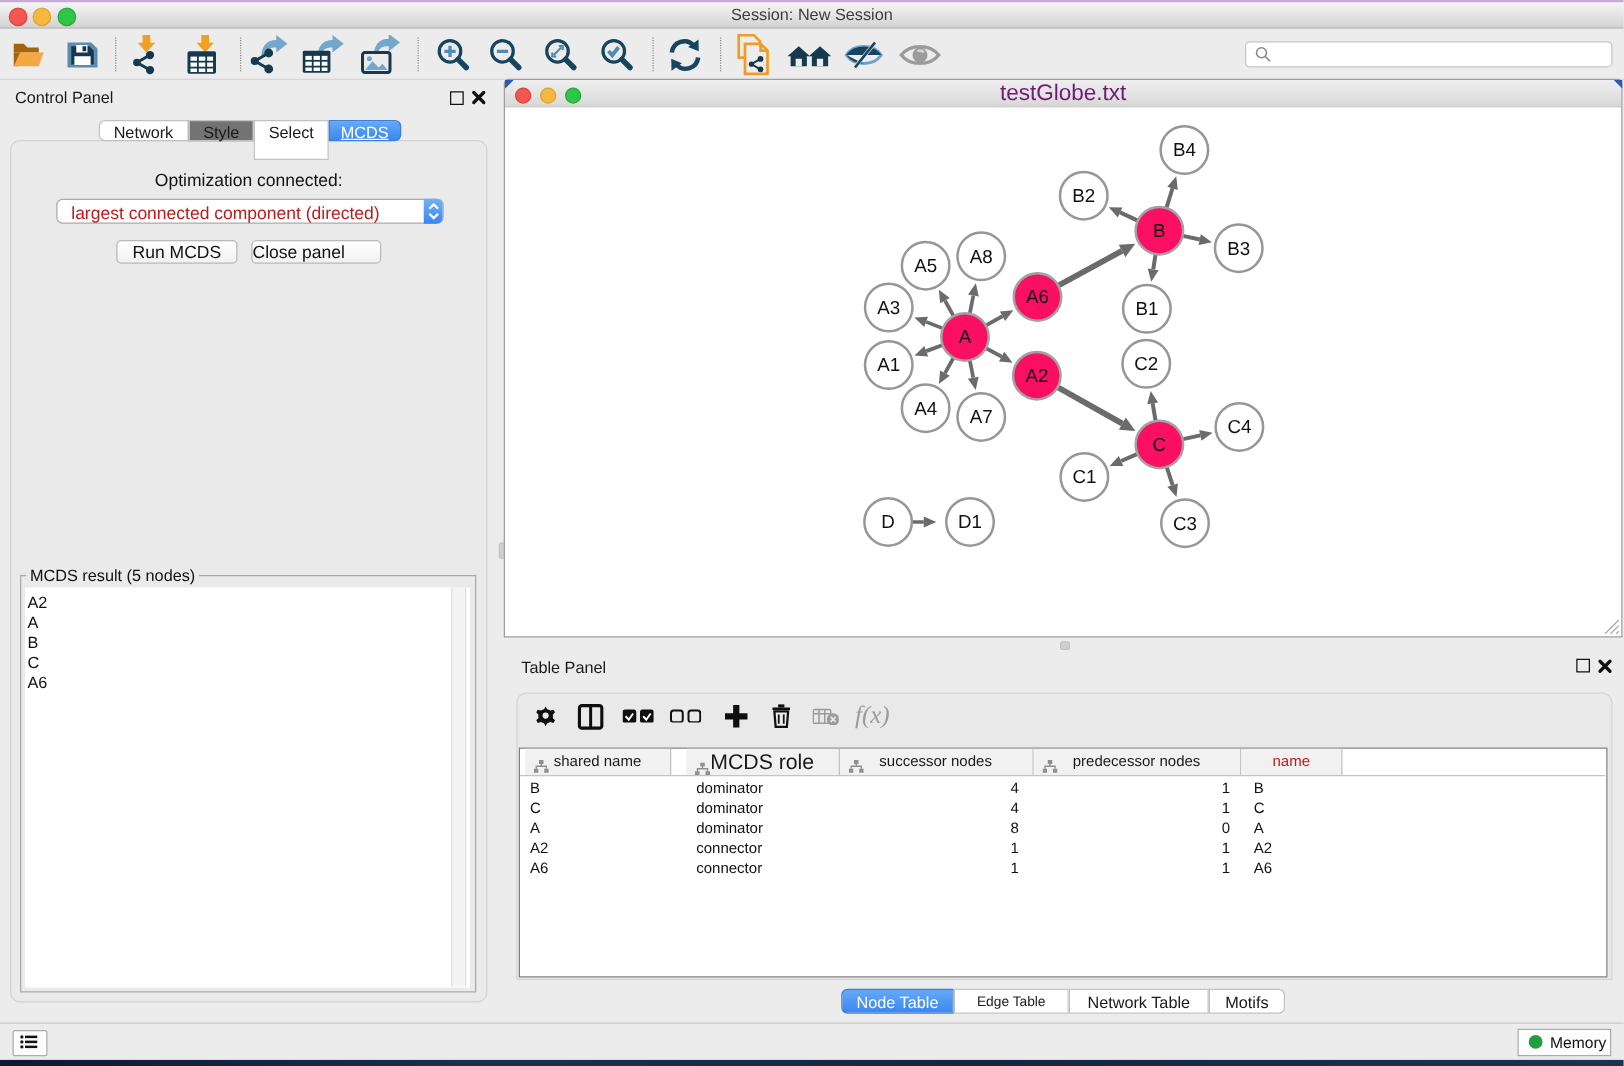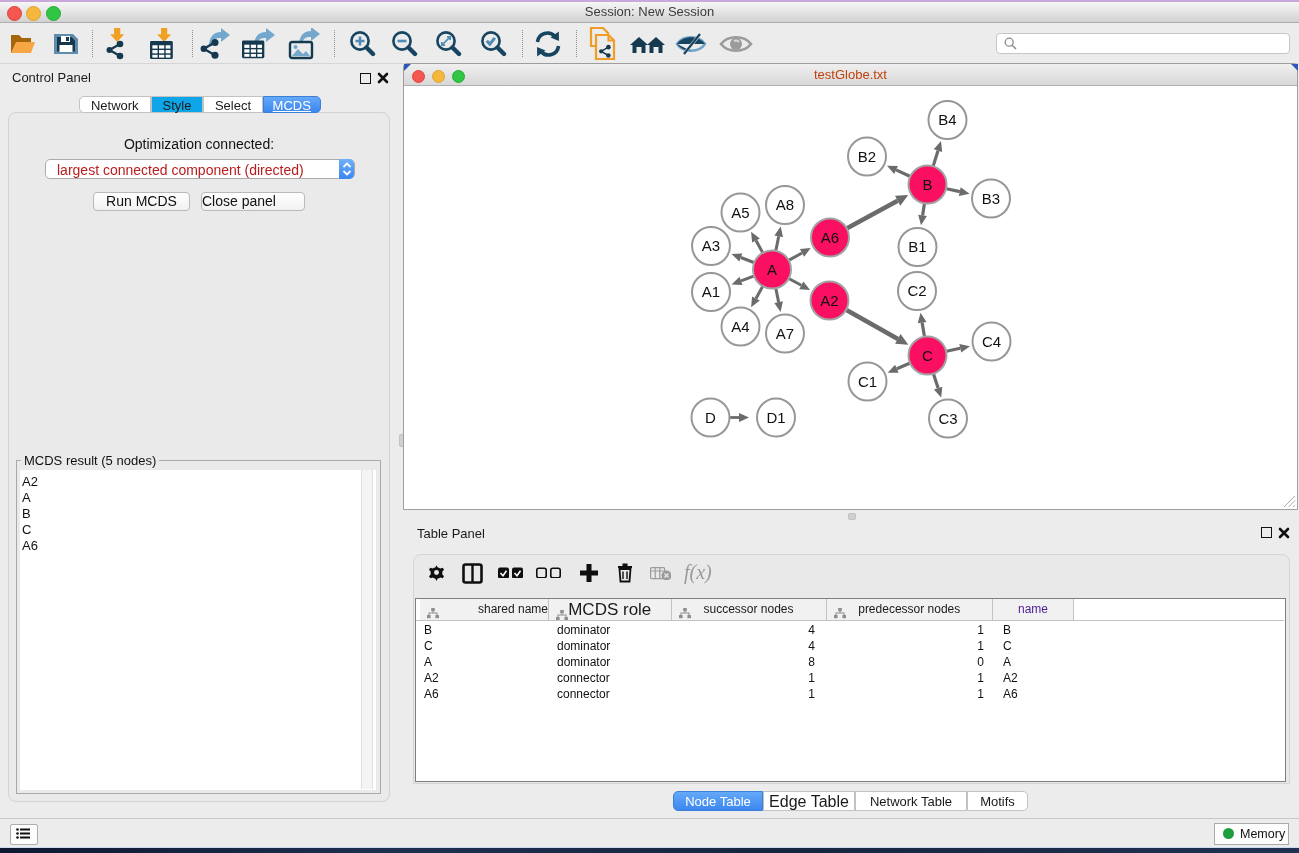--- a/index.html
+++ b/index.html
@@ -164,22 +164,22 @@
   </svg>
 
 <div class="abs" style="left:12px;top:70px;font-size:13px;color:#1a1a1a">Control Panel</div>
 <div class="abs" style="left:360px;top:72.5px;width:9px;height:9px;border:1.6px solid #111"></div>
 <svg class="abs" style="left:377px;top:72px" width="12" height="12" viewBox="0 0 12 12">
     <path d="M2 2 L10 10 M10 2 L2 10" stroke="#111" stroke-width="2.6" stroke-linecap="round"></path>
   </svg>
 
 <div class="abs" style="left:8px;top:112px;width:380px;height:688px;background:#eaeaea;border:1px solid #d2d2d2;border-radius:8px"></div>
 <div style="position:absolute;left:78.5px;top:96px;width:72.5px;height:17px;line-height:17px;text-align:center;font-size:13px;background:#fff;color:#1a1a1a;border:1px solid #c2c2c2;border-top-left-radius:5px;border-bottom-left-radius:5px;box-sizing:border-box;">Network</div>
-<div style="position:absolute;left:151px;top:96px;width:52px;height:17px;line-height:17px;text-align:center;font-size:13px;background:#0ea5e9;color:#1a1a1a;border:1px solid #c2c2c2;box-sizing:border-box;">Style</div>
-<div style="position:absolute;left:203px;top:96px;width:60px;height:17px;line-height:17px;text-align:center;font-size:13px;background:#fff;color:#1a1a1a;border:1px solid #c2c2c2;box-sizing:border-box;">Select</div>
+<div style="position:absolute;left:151px;top:96px;width:52px;height:17px;line-height:17px;text-align:center;font-size:13px;background:#737373;color:#1a1a1a;border:1px solid #c2c2c2;box-sizing:border-box;">Style</div>
+<div style="position:absolute;left:203px;top:96px;width:60px;height:32px;line-height:17px;text-align:center;font-size:13px;background:#fff;color:#1a1a1a;border:1px solid #c2c2c2;box-sizing:border-box;">Select</div>
 <div style="position:absolute;left:263px;top:96px;width:57.5px;height:17px;line-height:17px;text-align:center;font-size:13px;background:linear-gradient(#65a9f8,#3c87f0);color:#fff;border:1px solid #3c7fd8;border-top-right-radius:5px;border-bottom-right-radius:5px;box-sizing:border-box;text-decoration:underline;">MCDS</div>
 <div class="abs" style="left:0;top:136px;width:398px;height:15px;text-align:center;font-size:14px;color:#111">Optimization connected:</div>
 
 <div class="abs" style="left:44.5px;top:159px;width:308px;height:18px;background:#fff;border:1px solid #ababab;border-radius:5px"></div>
 <div class="abs" style="left:57px;top:162px;font-size:14px;color:#b91c1c">largest connected component (directed)</div>
 <div class="abs" style="left:338.5px;top:159px;width:15.5px;height:20px;background:linear-gradient(#6fb1f9,#3a86f2);border-radius:0 5px 5px 0"></div>
 <svg class="abs" style="left:340.5px;top:162px" width="12" height="14" viewBox="0 0 12 14">
     <path d="M2.5 5 L6 1.5 L9.5 5" fill="none" stroke="#fff" stroke-width="1.8"></path>
     <path d="M2.5 9 L6 12.5 L9.5 9" fill="none" stroke="#fff" stroke-width="1.8"></path>
   </svg>
@@ -203,21 +203,21 @@
 <div class="abs" style="left:847.5px;top:513px;width:6px;height:4.5px;background:#d0d0d0;border:1px solid #c2c2c2;border-radius:2px"></div>
 
 <div class="abs" style="left:403px;top:63px;width:895px;height:446.5px;background:#fff;border:1px solid #9e9e9e;border-radius:4px 4px 0 0;box-sizing:border-box"></div>
 <div class="abs" style="left:404px;top:64px;width:893px;height:21px;background:linear-gradient(#efefef,#d8d8d8);border-bottom:1px solid #b0b0b0;border-radius:3px 3px 0 0"></div>
 <svg class="abs" style="left:403.5px;top:63.5px" width="7" height="7" viewBox="0 0 7 7">
     <path d="M0 0 H7 L0 7 z" fill="#2e57b8"></path>
   </svg>
 <svg class="abs" style="left:1290.5px;top:63.5px" width="7" height="7" viewBox="0 0 7 7">
     <path d="M0 0 H7 V7 z" fill="#2e57b8"></path>
   </svg>
-<div class="abs" style="left:404px;top:64px;width:893px;height:21px;line-height:21px;text-align:center;font-size:13px;color:#c2410c">testGlobe.txt</div>
+<div class="abs" style="left:404px;top:64px;width:893px;height:21px;line-height:21px;text-align:center;font-size:18px;color:#701a75">testGlobe.txt</div>
 <div class="abs" style="left:412px;top:69.5px;width:11px;height:11px;border-radius:50%;background:#f55650;border:0.5px solid #db4440"></div>
 <div class="abs" style="left:432px;top:69.5px;width:11px;height:11px;border-radius:50%;background:#f5b73c;border:0.5px solid #dfa231"></div>
 <div class="abs" style="left:452px;top:69.5px;width:11px;height:11px;border-radius:50%;background:#30c544;border:0.5px solid #27ab39"></div>
 <svg width="893" height="423" style="position:absolute;left:404px;top:86px">
 <line x1="358.6" y1="166.4" x2="352.0" y2="154.5" stroke="#6b6b6b" stroke-width="3.0"></line>
 <polygon points="347.1,145.8 355.8,152.4 348.1,156.6" fill="#6b6b6b"></polygon>
 <line x1="371.9" y1="164.4" x2="374.7" y2="150.4" stroke="#6b6b6b" stroke-width="3.0"></line>
 <polygon points="376.7,140.6 379.0,151.2 370.4,149.5" fill="#6b6b6b"></polygon>
 <line x1="349.8" y1="176.5" x2="336.9" y2="171.5" stroke="#6b6b6b" stroke-width="3.0"></line>
 <polygon points="327.5,167.9 338.4,167.4 335.3,175.6" fill="#6b6b6b"></polygon>
@@ -345,21 +345,21 @@
     <path d="M7 10.5 v7.5 M11 10.5 v7.5" stroke="#0f0f0f" stroke-width="1.4"></path>
   </svg>
 <svg style="position:absolute;left:649.5px;top:565.5px" width="21" height="14" viewBox="0 0 21 14">
     <rect x="0.6" y="1.6" width="14" height="11" rx="1" fill="none" stroke="#9b9b9b" stroke-width="1.2"></rect>
     <path d="M0.6 5 h14 M5.2 1.6 v11 M9.8 1.6 v11" stroke="#9b9b9b" stroke-width="1.2"></path>
     <circle cx="16.5" cy="9.5" r="5" fill="#9b9b9b"></circle>
     <path d="M14.5 7.5 l4 4 m0 -4 l-4 4" stroke="#e9e9e9" stroke-width="1.4"></path>
   </svg>
 <div style="position:absolute;left:684px;top:561px;width:40px;height:26px;font:italic 20px 'Liberation Serif',serif;color:#9a9a9a;">f(x)</div>
 <div class="abs" style="left:414.5px;top:597.5px;width:871px;height:184px;background:#fff;border:1px solid #7f7f7f;box-sizing:border-box"></div>
-<div style="position:absolute;left:420px;top:599px;width:129px;height:21px;line-height:21px;text-align:right;font-size:12px;color:#1a1a1a;border-right:1px solid #c3c3c3;box-sizing:border-box;background:#f1f1f1;white-space:nowrap"><span style="position:absolute;left:7px;top:5px"><svg width="12" height="11" viewBox="0 0 12 11" style="vertical-align:-1px">
+<div style="position:absolute;left:420px;top:599px;width:117px;height:21px;line-height:21px;text-align:center;font-size:12px;color:#1a1a1a;border-right:1px solid #c3c3c3;box-sizing:border-box;background:#f1f1f1;white-space:nowrap"><span style="position:absolute;left:7px;top:5px"><svg width="12" height="11" viewBox="0 0 12 11" style="vertical-align:-1px">
         <g fill="#8f8f8f">
           <rect x="4.2" y="0" width="3.6" height="3.2"></rect>
           <rect x="0" y="7" width="3.6" height="3.2"></rect>
           <rect x="8.4" y="7" width="3.6" height="3.2"></rect>
           <path d="M6 3 v2 M2 7 V5 h8 v2" stroke="#8f8f8f" stroke-width="1.1" fill="none"></path>
         </g>
       </svg></span>shared name</div>
 <div style="position:absolute;left:549px;top:599px;width:122.5px;height:21px;line-height:21px;text-align:center;font-size:17px;color:#1a1a1a;border-right:1px solid #c3c3c3;box-sizing:border-box;background:#f1f1f1;white-space:nowrap"><span style="position:absolute;left:7px;top:5px"><svg width="12" height="11" viewBox="0 0 12 11" style="vertical-align:-1px">
         <g fill="#8f8f8f">
           <rect x="4.2" y="0" width="3.6" height="3.2"></rect>
@@ -377,21 +377,21 @@
         </g>
       </svg></span>successor nodes</div>
 <div style="position:absolute;left:826.5px;top:599px;width:166.5px;height:21px;line-height:21px;text-align:center;font-size:12px;color:#1a1a1a;border-right:1px solid #c3c3c3;box-sizing:border-box;background:#f1f1f1;white-space:nowrap"><span style="position:absolute;left:7px;top:5px"><svg width="12" height="11" viewBox="0 0 12 11" style="vertical-align:-1px">
         <g fill="#8f8f8f">
           <rect x="4.2" y="0" width="3.6" height="3.2"></rect>
           <rect x="0" y="7" width="3.6" height="3.2"></rect>
           <rect x="8.4" y="7" width="3.6" height="3.2"></rect>
           <path d="M6 3 v2 M2 7 V5 h8 v2" stroke="#8f8f8f" stroke-width="1.1" fill="none"></path>
         </g>
       </svg></span>predecessor nodes</div>
-<div style="position:absolute;left:993px;top:599px;width:81px;height:21px;line-height:21px;text-align:center;font-size:12px;color:#4c1d95;border-right:1px solid #c3c3c3;box-sizing:border-box;background:#f1f1f1;white-space:nowrap">name</div>
+<div style="position:absolute;left:993px;top:599px;width:81px;height:21px;line-height:21px;text-align:center;font-size:12px;color:#b91c1c;border-right:1px solid #c3c3c3;box-sizing:border-box;background:#f1f1f1;white-space:nowrap">name</div>
 <div class="abs" style="left:416px;top:620px;width:868px;height:1px;background:#c3c3c3"></div>
 <div style="position:absolute;left:424px;top:621.5px;width:860px;height:16px;font-size:12px;line-height:16px;color:#111">
 <span style="position:absolute;left:0px">B</span>
 <span style="position:absolute;left:133px">dominator</span>
 <span style="position:absolute;left:246px;width:145px;text-align:right">4</span>
 <span style="position:absolute;left:400px;width:160px;text-align:right">1</span>
 <span style="position:absolute;left:579px">B</span>
 </div>
 <div style="position:absolute;left:424px;top:637.5px;width:860px;height:16px;font-size:12px;line-height:16px;color:#111">
 <span style="position:absolute;left:0px">C</span>
@@ -415,21 +415,21 @@
 <span style="position:absolute;left:579px">A2</span>
 </div>
 <div style="position:absolute;left:424px;top:685.5px;width:860px;height:16px;font-size:12px;line-height:16px;color:#111">
 <span style="position:absolute;left:0px">A6</span>
 <span style="position:absolute;left:133px">connector</span>
 <span style="position:absolute;left:246px;width:145px;text-align:right">1</span>
 <span style="position:absolute;left:400px;width:160px;text-align:right">1</span>
 <span style="position:absolute;left:579px">A6</span>
 </div>
 <div style="position:absolute;left:673px;top:791px;width:90px;height:20px;line-height:20px;text-align:center;font-size:13px;background:linear-gradient(#65a9f8,#3c87f0);color:#fff;border:1px solid #3c7fd8;border-top-left-radius:5px;border-bottom-left-radius:5px;box-sizing:border-box;">Node Table</div>
-<div style="position:absolute;left:763px;top:791px;width:92px;height:20px;line-height:20px;text-align:center;font-size:16px;background:#fff;color:#1a1a1a;border:1px solid #c2c2c2;box-sizing:border-box;">Edge Table</div>
+<div style="position:absolute;left:763px;top:791px;width:92px;height:20px;line-height:20px;text-align:center;font-size:11px;background:#fff;color:#1a1a1a;border:1px solid #c2c2c2;box-sizing:border-box;">Edge Table</div>
 <div style="position:absolute;left:855px;top:791px;width:112px;height:20px;line-height:20px;text-align:center;font-size:13px;background:#fff;color:#1a1a1a;border:1px solid #c2c2c2;box-sizing:border-box;">Network Table</div>
 <div style="position:absolute;left:967px;top:791px;width:61px;height:20px;line-height:20px;text-align:center;font-size:13px;background:#fff;color:#1a1a1a;border:1px solid #c2c2c2;border-top-right-radius:5px;border-bottom-right-radius:5px;box-sizing:border-box;">Motifs</div>
 
 <div class="abs" style="left:0;top:818px;width:1299px;height:1px;background:#c8c8c8"></div>
 <div class="abs" style="left:9.5px;top:823.5px;width:26px;height:19px;background:#fdfdfd;border:1px solid #adadad;border-radius:2px"></div>
 <svg class="abs" style="left:16px;top:828px" width="14" height="11" viewBox="0 0 14 11">
     <g fill="#111">
       <circle cx="1.5" cy="1.5" r="1.3"></circle>
       <circle cx="1.5" cy="5.5" r="1.3"></circle>
       <circle cx="1.5" cy="9.5" r="1.3"></circle>

